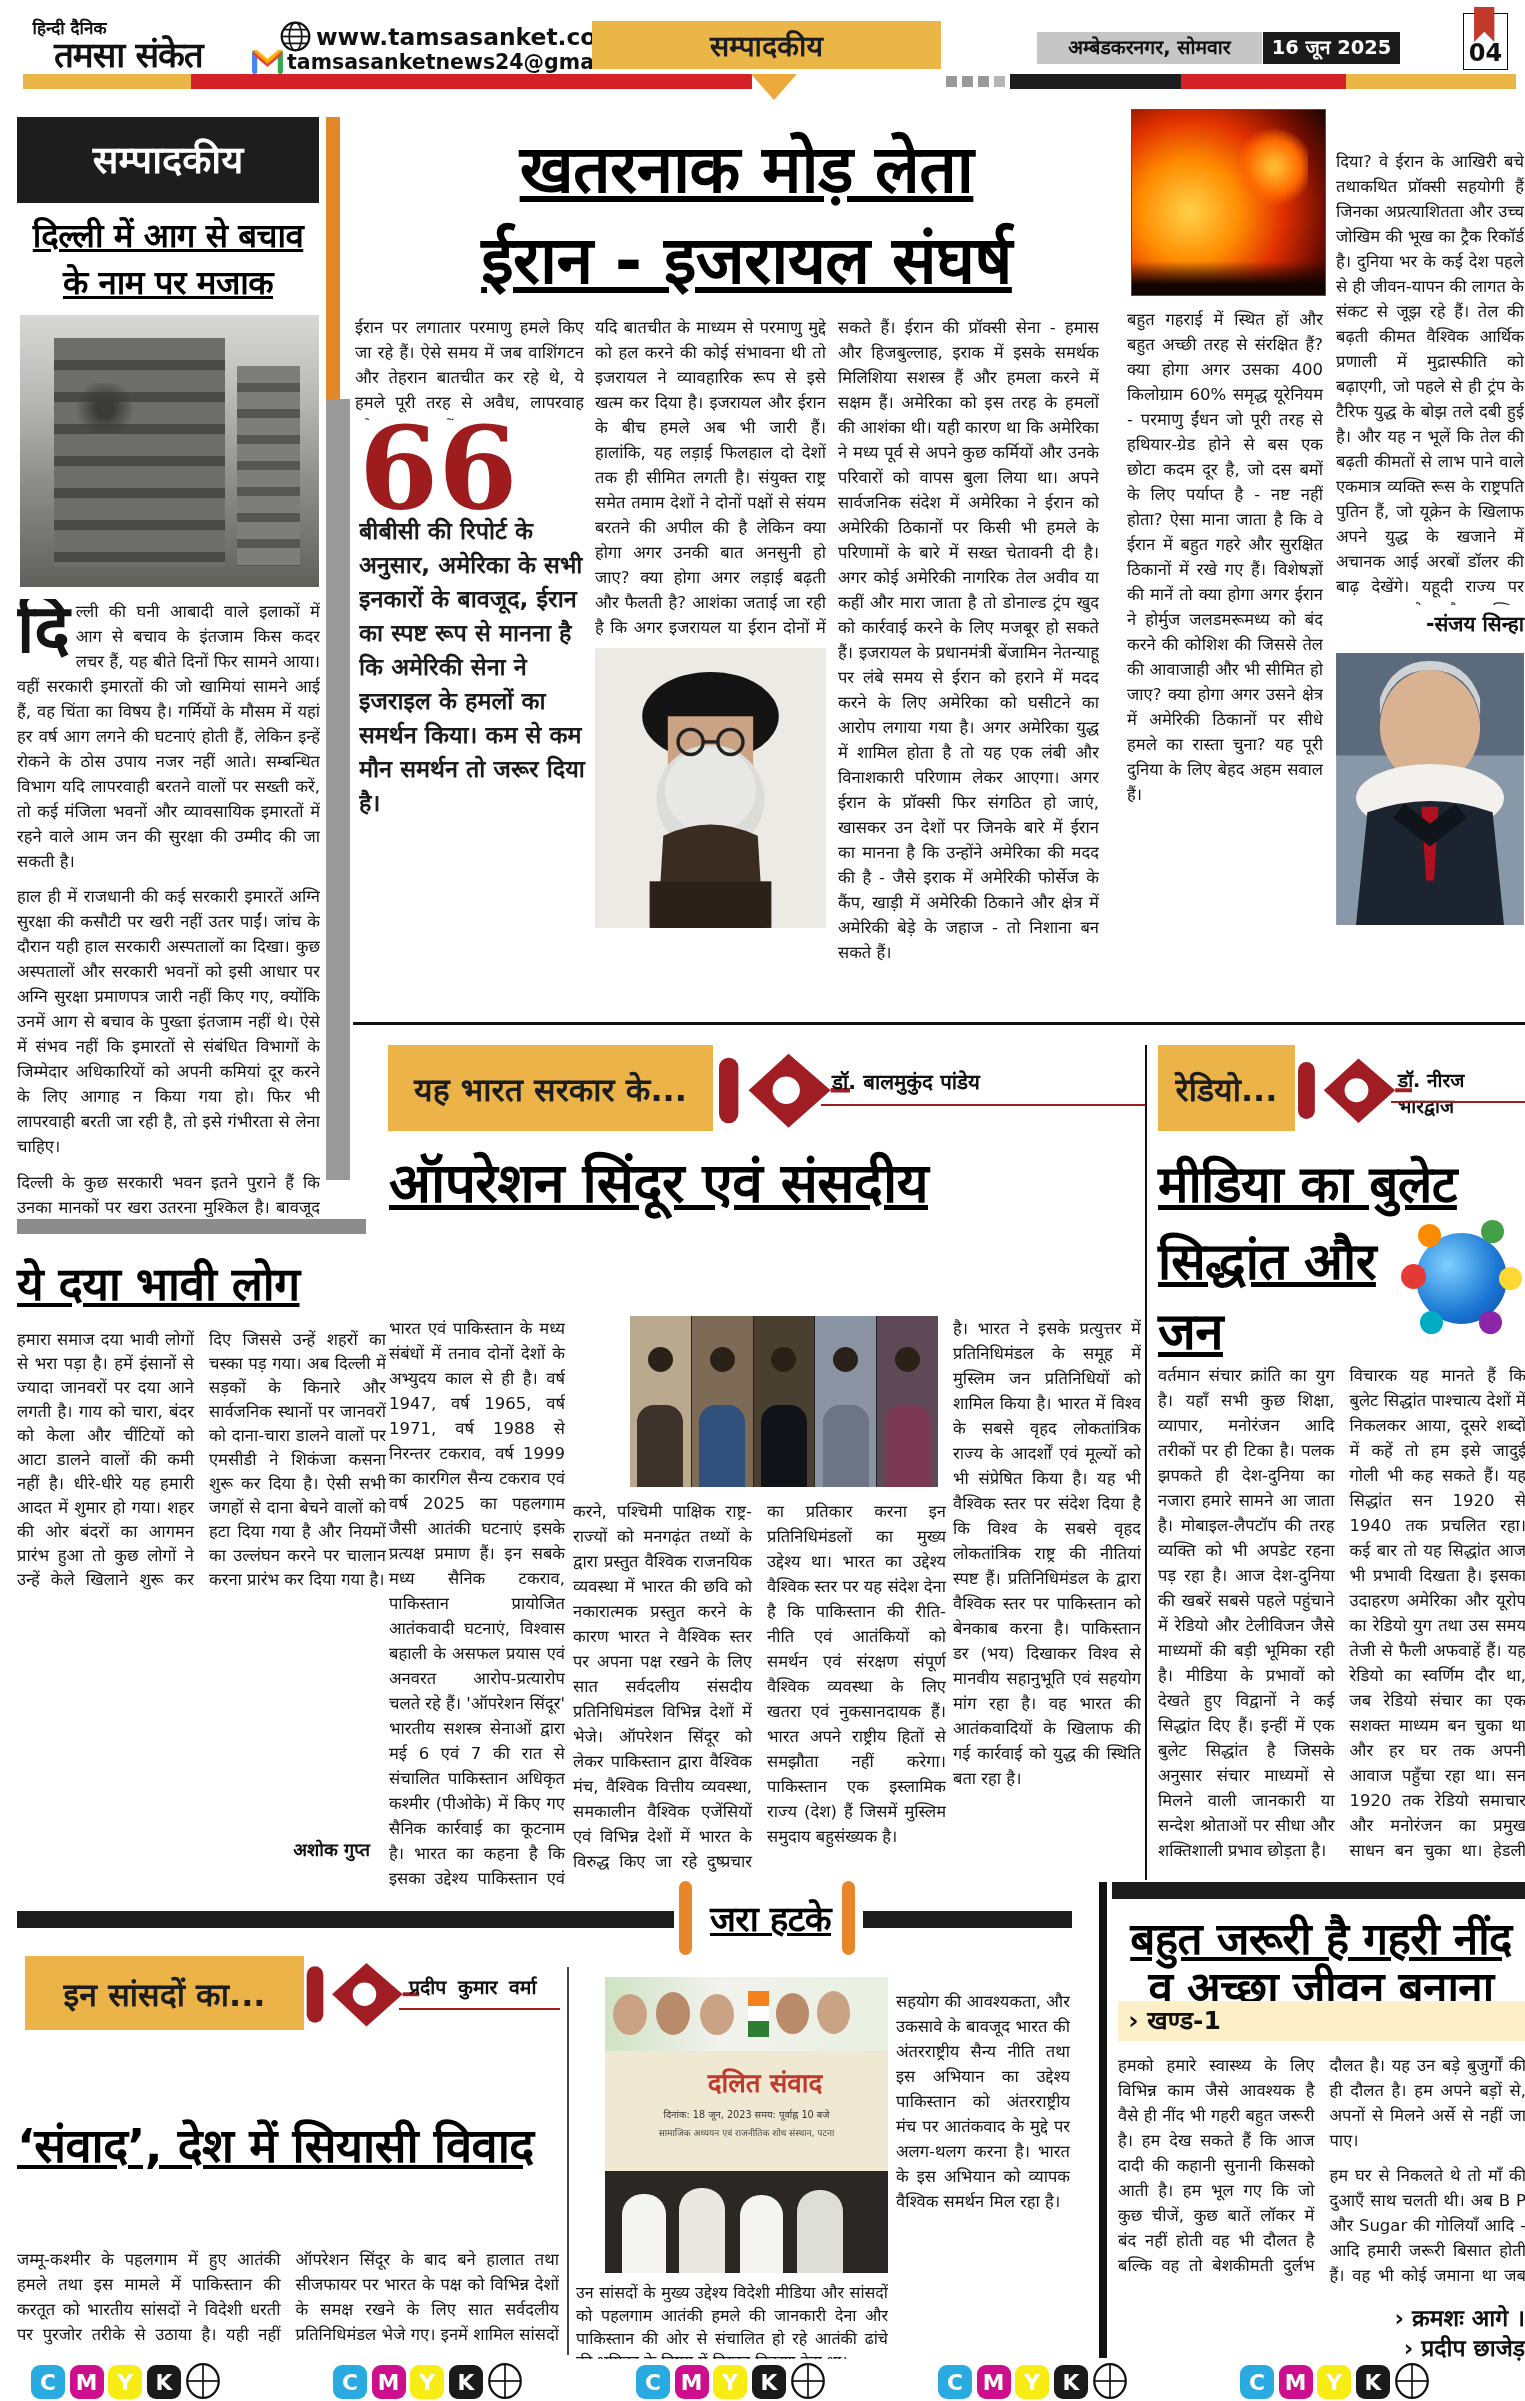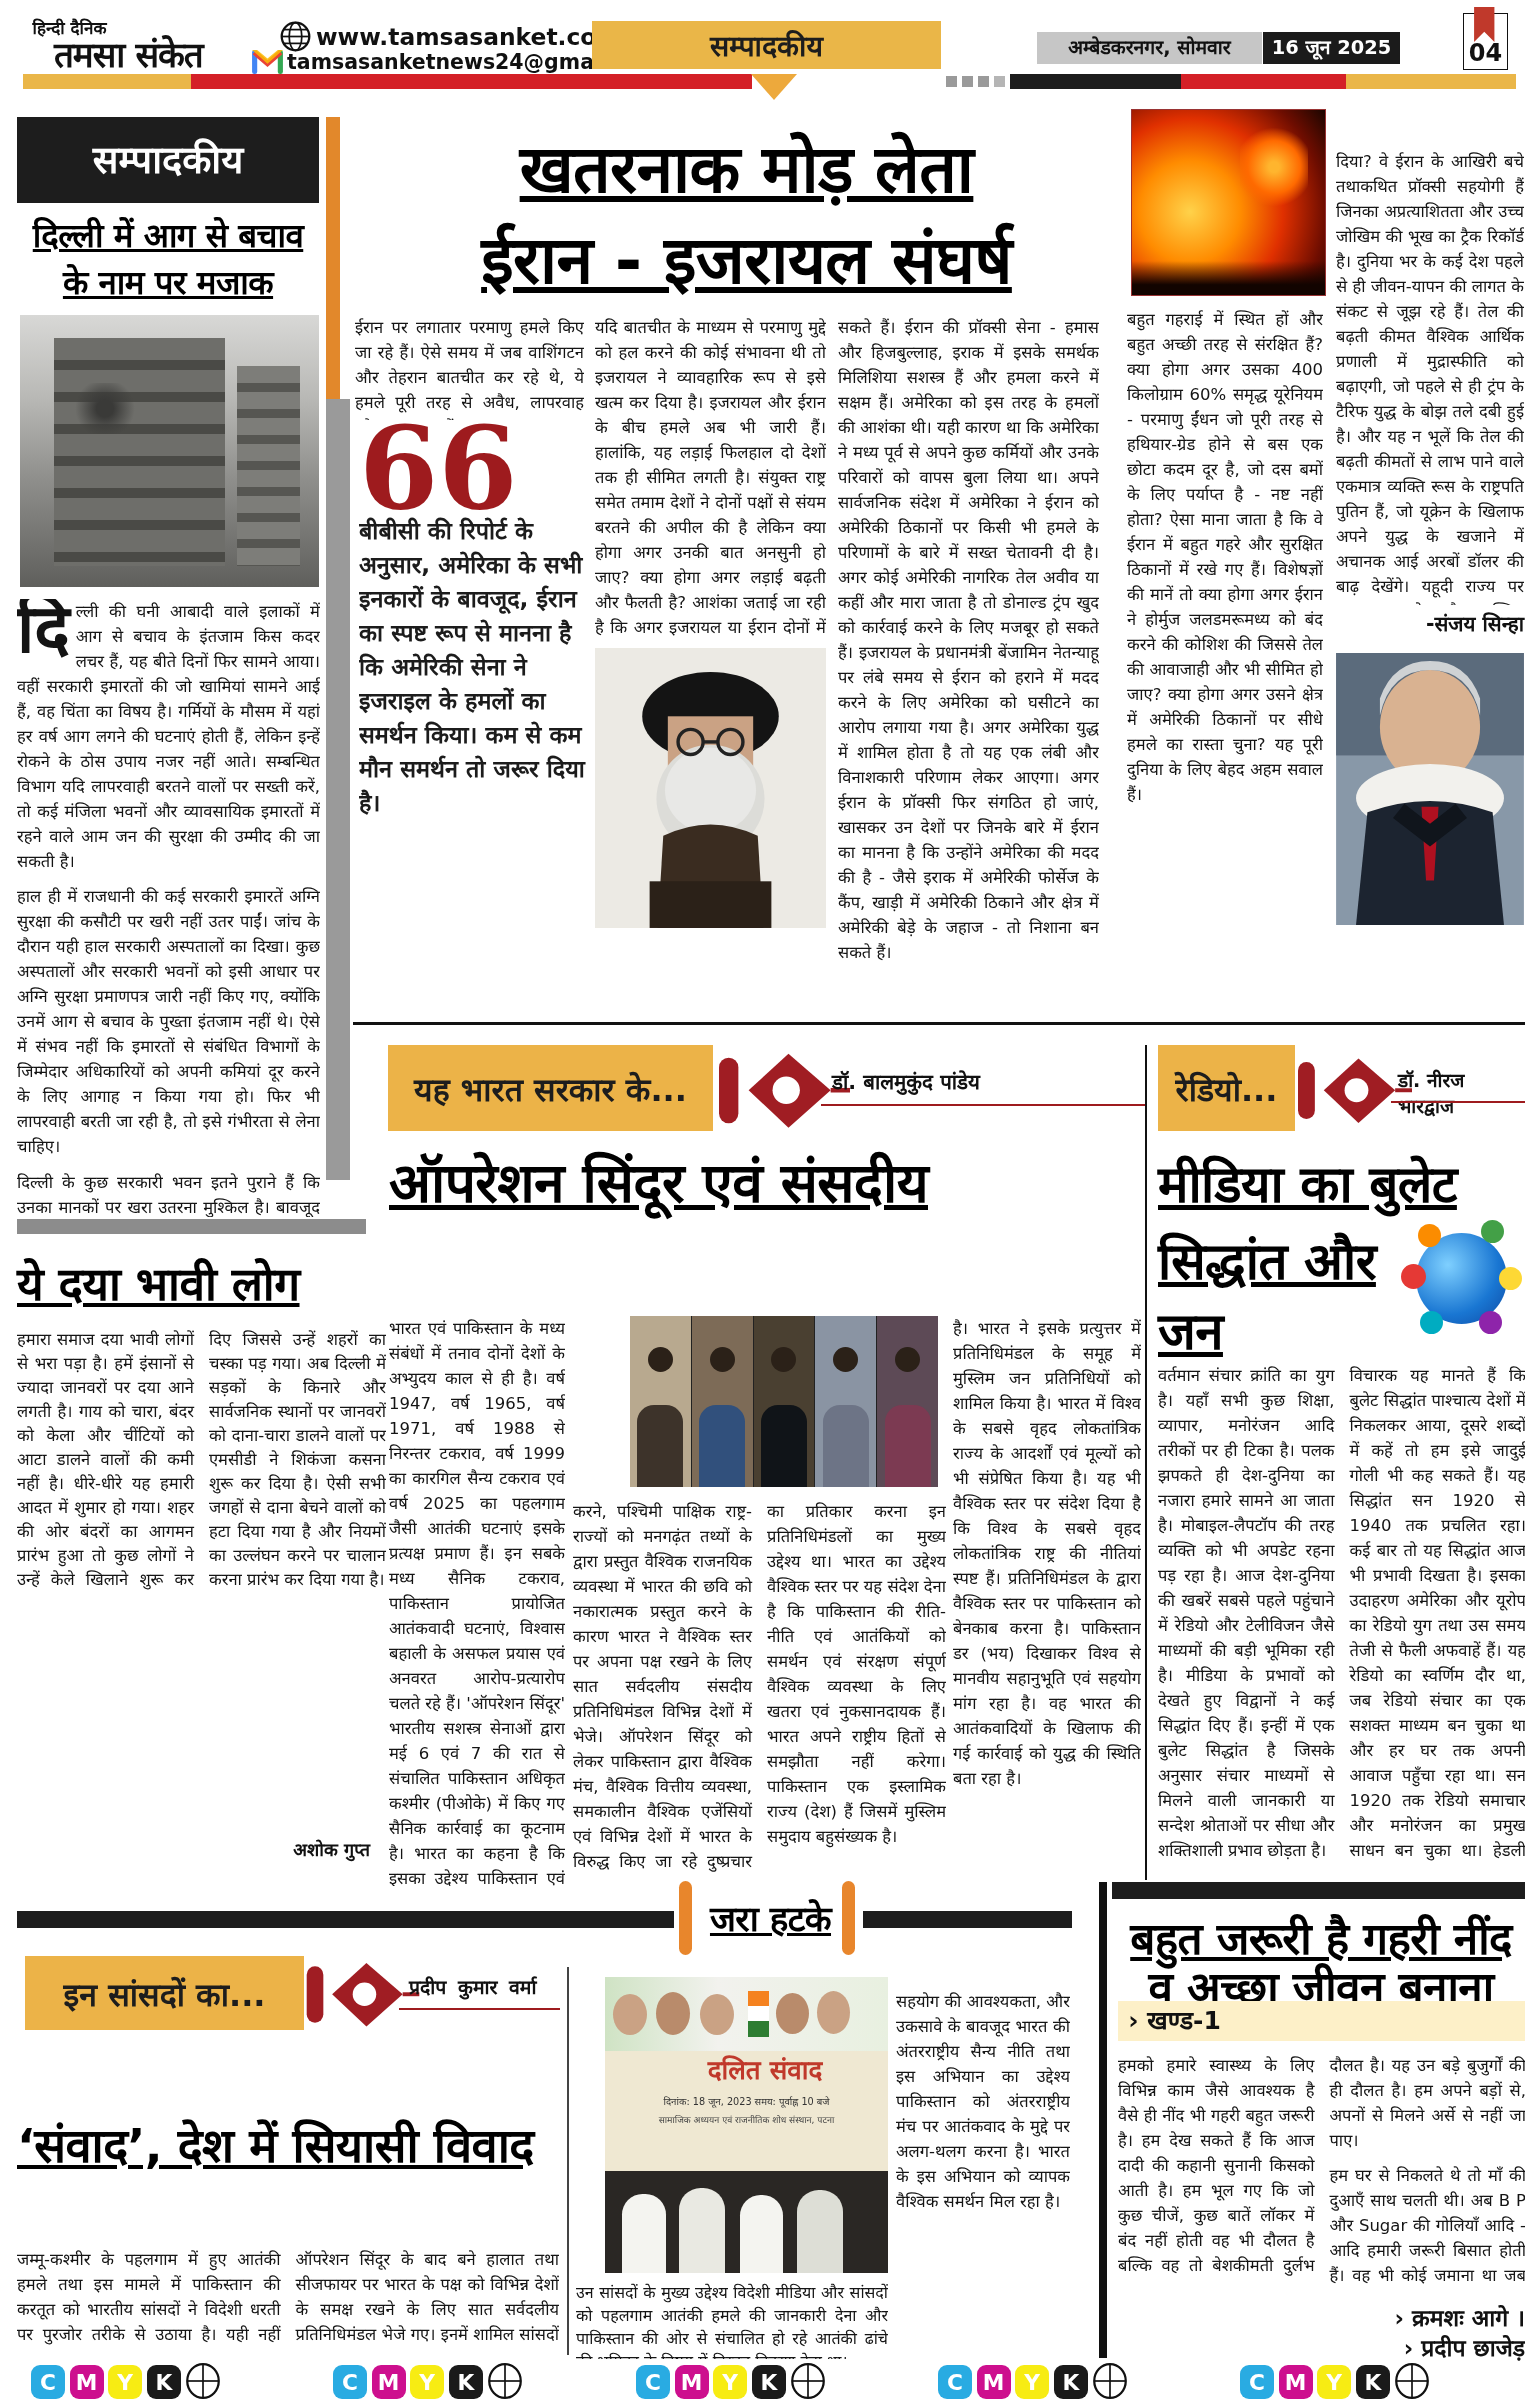--- a/index.html
+++ b/index.html
@@ -264,21 +264,21 @@
   <div class="abs photo" style="left:605px;top:1977px;width:283px;height:296px;background:#3a3631;">
     <div class="abs" style="left:0;top:0;width:283px;height:74px;background:linear-gradient(90deg,#cfe3c4,#f2f2ee 40%,#e8f0e0);">
       <div class="abs" style="left:8px;top:17px;width:34px;height:41px;border-radius:50%;background:#caa284;"></div>
       <div class="abs" style="left:51px;top:15px;width:34px;height:43px;border-radius:50%;background:#b98b6b;"></div>
       <div class="abs" style="left:95px;top:17px;width:34px;height:41px;border-radius:50%;background:#caa284;"></div>
       <div class="abs" style="left:143px;top:13.7px;width:20.5px;height:46px;background:linear-gradient(180deg,#f5821f 33%,#fff 33% 66%,#2e7d32 66%);"></div>
       <div class="abs" style="left:171px;top:16px;width:33px;height:41px;border-radius:50%;background:#b98b6b;"></div>
       <div class="abs" style="left:212px;top:13.7px;width:33px;height:43px;border-radius:50%;background:#caa284;"></div>
     </div>
     <div class="abs" style="left:0;top:74px;width:283px;height:120px;background:#efe8d2;">
-      <div class="ctr b" style="margin-top:0;font-size:26px;color:#c0392b;padding-left:37px;">दलित संवाद</div>
+      <div class="ctr b" style="margin-top:13px;font-size:26px;color:#c0392b;padding-left:37px;">दलित संवाद</div>
       <div class="ctr" style="margin-top:8px;font-size:9.7px;color:#333;">दिनांक: 18 जून, 2023  समय: पूर्वाह्न 10 बजे</div>
       <div class="ctr" style="margin-top:4.6px;font-size:9px;color:#444;">सामाजिक अध्ययन एवं राजनीतिक शोध संस्थान, पटना</div>
     </div>
     <div class="abs" style="left:0;top:194px;width:283px;height:103px;background:#2a2724;">
       <div class="abs" style="left:17px;top:23px;width:44px;height:80px;border-radius:20.5px 20.5px 0 0;background:#f4f4f0;"></div>
       <div class="abs" style="left:74px;top:17px;width:46px;height:86px;border-radius:21.7px 21.7px 0 0;background:#e9e9e2;"></div>
       <div class="abs" style="left:135px;top:24px;width:43px;height:79px;border-radius:20.5px 20.5px 0 0;background:#f4f4f0;"></div>
       <div class="abs" style="left:192px;top:19.4px;width:46px;height:83px;border-radius:21.7px 21.7px 0 0;background:#ddded6;"></div>
     </div>
   </div>

